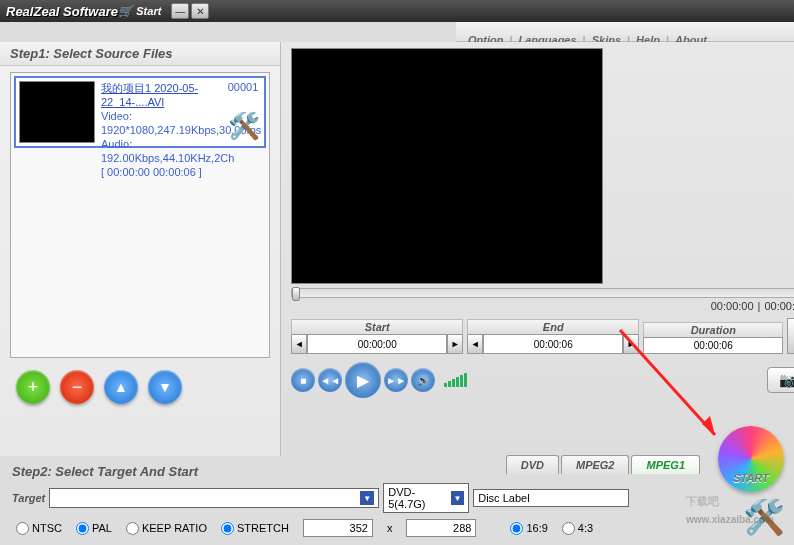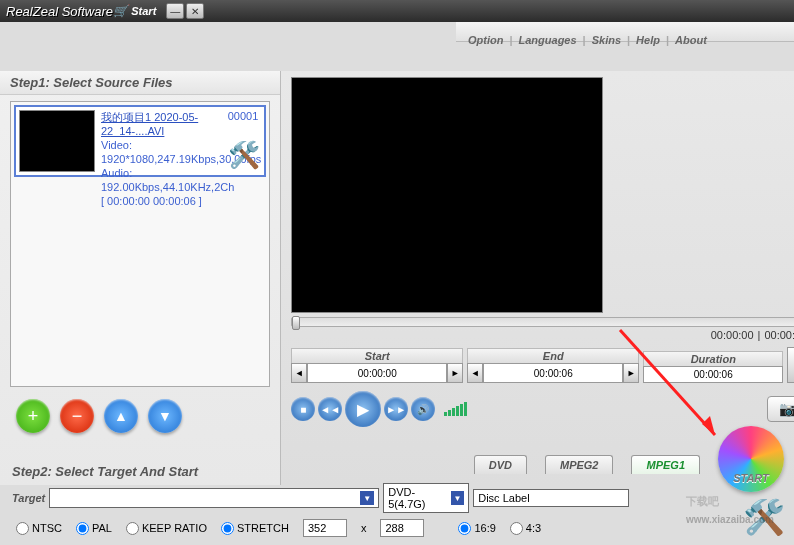--- a/index.html
+++ b/index.html
@@ -1,25 +1,25 @@
 <!DOCTYPE html>
 <html><head>
 <meta charset="utf-8">
 <style>
 *{box-sizing:border-box;margin:0;padding:0;font-family:Tahoma,Arial,sans-serif;font-size:11px;}
 body{width:794px;height:545px;background:#ddd;overflow:hidden;position:relative;}
 .titlebar{height:22px;background:linear-gradient(#555,#2b2b2b);color:#fff;display:flex;align-items:center;padding:0 6px;}
-.titlebar .brand{font-weight:normal;font-style:italic;font-size:13px;text-shadow:1px 1px 0 #000;}
+.titlebar .brand{font-weight:bold;font-style:italic;font-size:13px;text-shadow:1px 1px 0 #000;}
 .titlebar .apptitle{flex:1;text-align:center;font-weight:bold;font-style:italic;font-size:13px;text-shadow:1px 1px 0 #000;}
 .titlebar .buynow{font-style:italic;font-weight:bold;font-size:12px;margin-right:8px;}
 .winbtn{width:18px;height:16px;background:linear-gradient(#eee,#bbb);border:1px solid #777;margin-left:2px;display:flex;align-items:center;justify-content:center;font-size:10px;color:#333;cursor:pointer;border-radius:2px;}
 .menubar{height:20px;background:linear-gradient(#f5f5f5,#e1e1e1);display:flex;align-items:center;padding:0 12px;gap:6px;color:#666;font-style:italic;font-weight:bold;margin-left:456px;border-bottom:1px solid #bbb;}
 .menubar span{cursor:pointer;margin-top:16px;}
 .menubar .sep{color:#aaa;font-style:normal;}
-.main{display:flex;height:414px;margin-top:29px;}
+.main{display:flex;height:414px;}
 .leftpane{width:456px;background:linear-gradient(#f0f0f0,#e8e8e8);border-right:1px solid #bbb;}
 .rightpane{flex:1;background:linear-gradient(#e8e8e8,#ddd);}
 .stephdr{padding:4px 10px;font-weight:bold;font-style:italic;font-size:13px;color:#555;border-bottom:1px solid #ccc;background:linear-gradient(#f5f5f5,#e5e5e5);}
 .filelist{margin:6px 10px;height:286px;background:#f8f8f8;border:1px solid #aaa;padding:3px;overflow:auto;}
 .fileitem{border:2px solid #5b7fd6;background:#fff;padding:3px;display:flex;gap:6px;position:relative;height:72px;}
 .thumb{width:76px;height:62px;background:#000;border:1px solid #888;}
 .finfo{flex:1;color:#3b5fd0;line-height:14px;}
 .fname{text-decoration:underline;color:#2a4fc0;}
 .fidx{position:absolute;right:6px;top:3px;color:#3b5fd0;}
 .fbadge{position:absolute;right:4px;bottom:4px;font-size:26px;color:#e8a030;}
@@ -38,35 +38,35 @@
 .triminp{display:flex;}
 .triminp input{flex:1;border:1px solid #999;padding:2px 3px;font-size:10px;text-align:center;background:#fff;}
 .stepbtn{width:16px;height:20px;border:1px solid #999;background:linear-gradient(#fff,#ccc);cursor:pointer;display:flex;align-items:center;justify-content:center;font-size:9px;}
 .markbtn{width:22px;height:36px;border:1px solid #999;background:linear-gradient(#fff,#ccc);cursor:pointer;display:flex;align-items:center;justify-content:center;font-style:italic;font-weight:bold;font-size:14px;}
 .playrow{display:flex;align-items:center;gap:3px;padding:4px 10px;}
 .pbtn{width:24px;height:24px;border-radius:50%;background:radial-gradient(#8cc0f0,#2060b0);display:flex;align-items:center;justify-content:center;color:#fff;cursor:pointer;font-size:10px;box-shadow:inset 0 1px 2px rgba(255,255,255,.6);}
 .pbtn.big{width:36px;height:36px;font-size:16px;}
 .vol{display:flex;gap:1px;align-items:flex-end;margin-left:6px;}
 .vol span{width:3px;background:#2bb060;}
 .snap{margin-left:auto;width:42px;height:26px;border:1px solid #999;border-radius:4px;background:linear-gradient(#fff,#ddd);display:flex;align-items:center;justify-content:center;font-size:14px;cursor:pointer;}
-.tabrow{display:flex;justify-content:flex-end;padding:15px 8px;gap:18px;position:absolute;right:86px;top:440px;}
+.tabrow{display:flex;justify-content:flex-end;padding:15px 8px;gap:2px;position:absolute;right:86px;top:440px;}
 .tab{padding:3px 14px;border:1px solid #999;border-bottom:none;background:linear-gradient(#f8f8f8,#e0e0e0);font-weight:bold;font-style:italic;color:#555;cursor:pointer;border-radius:3px 3px 0 0;}
 .tab.active{color:#1a9030;background:linear-gradient(#fff,#e8f5e8);}
 .startbtn{position:absolute;right:10px;top:426px;width:66px;height:66px;border-radius:50%;background:conic-gradient(#ff4080,#ffb030,#60e040,#30b0ff,#a050ff,#ff4080);display:flex;align-items:center;justify-content:center;cursor:pointer;box-shadow:0 2px 4px rgba(0,0,0,.3);}
 .startbtn .inner{position:absolute;bottom:8px;color:#777;font-weight:bold;font-style:italic;font-size:11px;text-shadow:0 1px 0 #fff;}
 .step2{position:absolute;left:8px;top:462px;right:8px;}
 .step2 .stephdr{border:none;background:none;padding:2px 4px;}
 .targetrow{display:flex;align-items:center;gap:4px;padding:2px 4px;}
 .targetrow label{font-weight:bold;font-style:italic;color:#555;}
 .combo{border:1px solid #666;background:#fff;padding:2px 4px;display:flex;align-items:center;}
 .combo .dd{margin-left:auto;width:14px;height:14px;background:#3355aa;color:#fff;display:flex;align-items:center;justify-content:center;font-size:8px;}
 .optsrow{display:flex;align-items:center;gap:14px;padding:4px 8px;}
 .radlbl{display:flex;align-items:center;gap:3px;cursor:pointer;}
 .radlbl input{margin:0;}
-.numbox{border:1px solid #888;background:#fff;padding:2px 4px;width:44px;text-align:left;}
+.numbox{border:1px solid #888;background:#fff;padding:2px 4px;width:70px;text-align:right;}
 .toolsbadge{position:absolute;right:8px;bottom:8px;font-size:34px;color:#e8a030;}
 .arrow{position:absolute;left:610px;top:320px;width:120px;height:130px;pointer-events:none;}
 .watermark{position:absolute;right:20px;bottom:20px;font-size:40px;font-weight:bold;color:rgba(80,80,80,.25);font-family:"Microsoft YaHei",sans-serif;}
 .watermark small{display:block;font-size:10px;text-align:center;color:rgba(80,80,80,.4);}
 </style>
 </head>
 <body>
 
 <div class="titlebar">
   <span class="brand">RealZeal Software</span>

